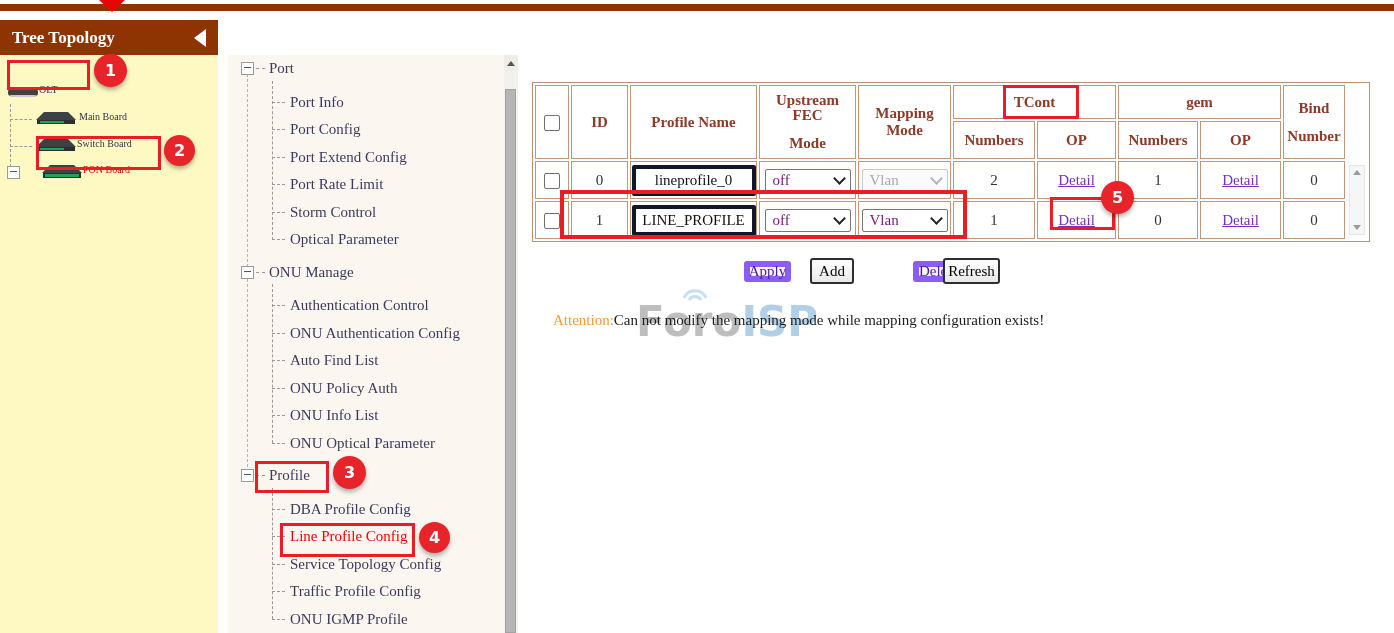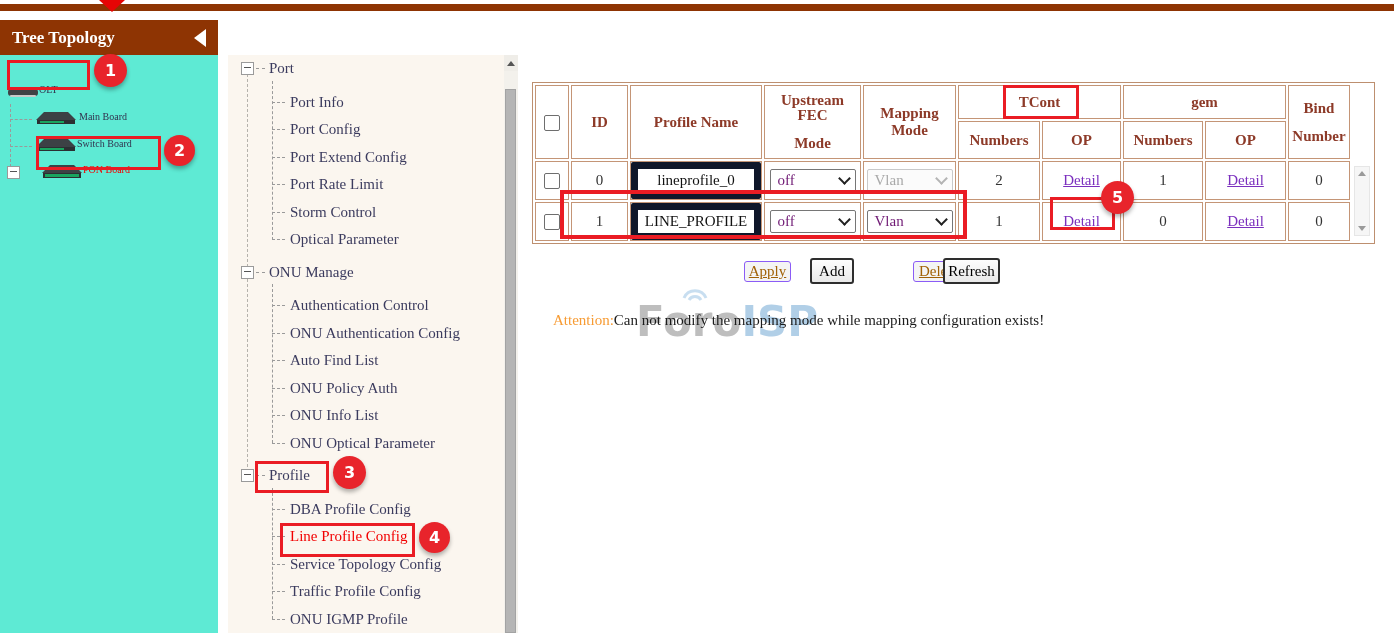--- a/index.html
+++ b/index.html
@@ -5,21 +5,21 @@
   html,body{margin:0;padding:0;background:#fff;}
   #app{position:relative;width:1394px;height:633px;overflow:hidden;background:#fff;
        font-family:"Liberation Serif","DejaVu Serif",serif;font-size:15px;color:#333;}
 
   
   .topstrip{position:absolute;left:0;top:4px;width:1394px;height:7px;background:#8e3403;}
   .top-arrow{position:absolute;left:99px;top:0;width:26px;height:12px;background:#e60505;
              clip-path:polygon(0 0,100% 0,50% 100%);z-index:30;}
 
   
-  .sidebar{position:absolute;left:0;top:20px;width:218px;height:613px;background:#5eead4;}
+  .sidebar{position:absolute;left:0;top:20px;width:218px;height:613px;background:#fef9c3;}
   .sidebar-header{position:absolute;left:0;top:0;width:218px;height:35px;background:#8e3403;
                   display:flex;align-items:center;justify-content:space-between;padding:0 12px;box-sizing:border-box;}
   .sidebar-title{color:#fff;font-weight:bold;font-size:17px;}
   .collapse-tri{width:0;height:0;border-top:9px solid transparent;border-bottom:9px solid transparent;
                 border-right:12px solid #fff;cursor:pointer;}
   .crumbbar{position:absolute;left:228px;top:20px;width:1166px;height:35px;background:#8e3403;
             display:flex;align-items:center;box-sizing:border-box;padding:0 12px;color:#fff;font-size:15px;}
   .navpanel{position:absolute;left:228px;top:55px;width:276px;height:578px;background:#fbf6ef;overflow:hidden;}
 
   
@@ -59,38 +59,38 @@
   #ptable th,#ptable td{border:1px solid #c49576;text-align:center;vertical-align:middle;padding:0;background:#fff;overflow:hidden;}
   #ptable th{color:#8d3a28;font-weight:bold;font-size:15px;}
   #ptable thead tr:first-child th{height:32px;}
   #ptable thead tr:last-child th{height:36px;}
   #ptable tbody td{height:36px;font-size:15px;color:#333;}
   .sb-cell{border:none !important;background:transparent !important;}
   .two{line-height:1;}
   .two span{display:block;}
   .two span:first-child{margin-bottom:13px;}
   .cbx{display:inline-block;width:14px;height:14px;border:1.5px solid #6e6e6e;border-radius:2px;background:#fff;vertical-align:middle;cursor:pointer;}
-  .textbox{display:inline-block;width:116px;height:23px;line-height:23px;border:7px solid #0f172a;border-radius:2px;
+  .textbox{display:inline-block;width:116px;height:23px;line-height:23px;border:4px solid #0f172a;border-radius:2px;
            background:#fff;text-align:center;font-size:15px;color:#111;}
   .selbox{display:inline-flex;width:86px;height:23px;border:1px solid #767676;border-radius:2px;background:#fff;
           align-items:center;justify-content:space-between;padding:0 6px 0 7px;box-sizing:border-box;cursor:pointer;}
   .selbox .stxt{font-size:15px;color:#701a75;}
   .chev{width:7px;height:7px;border-right:2px solid #222;border-bottom:2px solid #222;transform:rotate(45deg);margin-top:-4px;flex:none;}
   .selbox.dis{border-color:#c9c9c9;background:#fbfbfb;cursor:default;}
   .selbox.dis .stxt{color:#a9a9a9;}
   .selbox.dis .chev{border-color:#b4b4b4;}
   a.detail{color:#7b2fbe;text-decoration:underline;cursor:pointer;}
   .tbl-scroll{position:relative;width:16px;height:70px;margin:0 auto;background:#f6f6f6;border:1px solid #e6e6e6;box-sizing:border-box;}
   .tbl-scroll .tri-up{position:absolute;left:3px;top:4px;}
   .tbl-scroll .tri-dn{position:absolute;left:3px;bottom:4px;}
 
   
   .btn{position:absolute;box-sizing:border-box;display:flex;align-items:center;justify-content:center;
        font-family:"Liberation Serif","DejaVu Serif",serif;font-size:15px;border-radius:3px;cursor:pointer;}
-  .btn.ghost{background:#f4f4f4;border:1px solid #8b5cf6;color:#a16207;cursor:default;text-decoration:underline;}
+  .btn.ghost{background:#f4f4f4;border:6px solid #8b5cf6;color:#4c1d95;cursor:default;}
   .btn.solid{background:linear-gradient(#fdfdfd,#e9e9e9);border:2px solid #2e2e2e;color:#000;}
 
   .attention{position:absolute;left:533px;top:312px;font-size:15px;color:#1c1c1c;z-index:5;}
   .att-label{color:#f79b33;margin-left:20px;}
 
   
   .watermark{position:absolute;left:636px;top:297px;font-family:"DejaVu Sans","Liberation Sans",sans-serif;
              font-weight:bold;font-size:42px;letter-spacing:0;z-index:1;}
   .wm-gray{color:rgba(125,125,125,0.5);}
   .wm-blue{color:rgba(125,175,215,0.6);}

